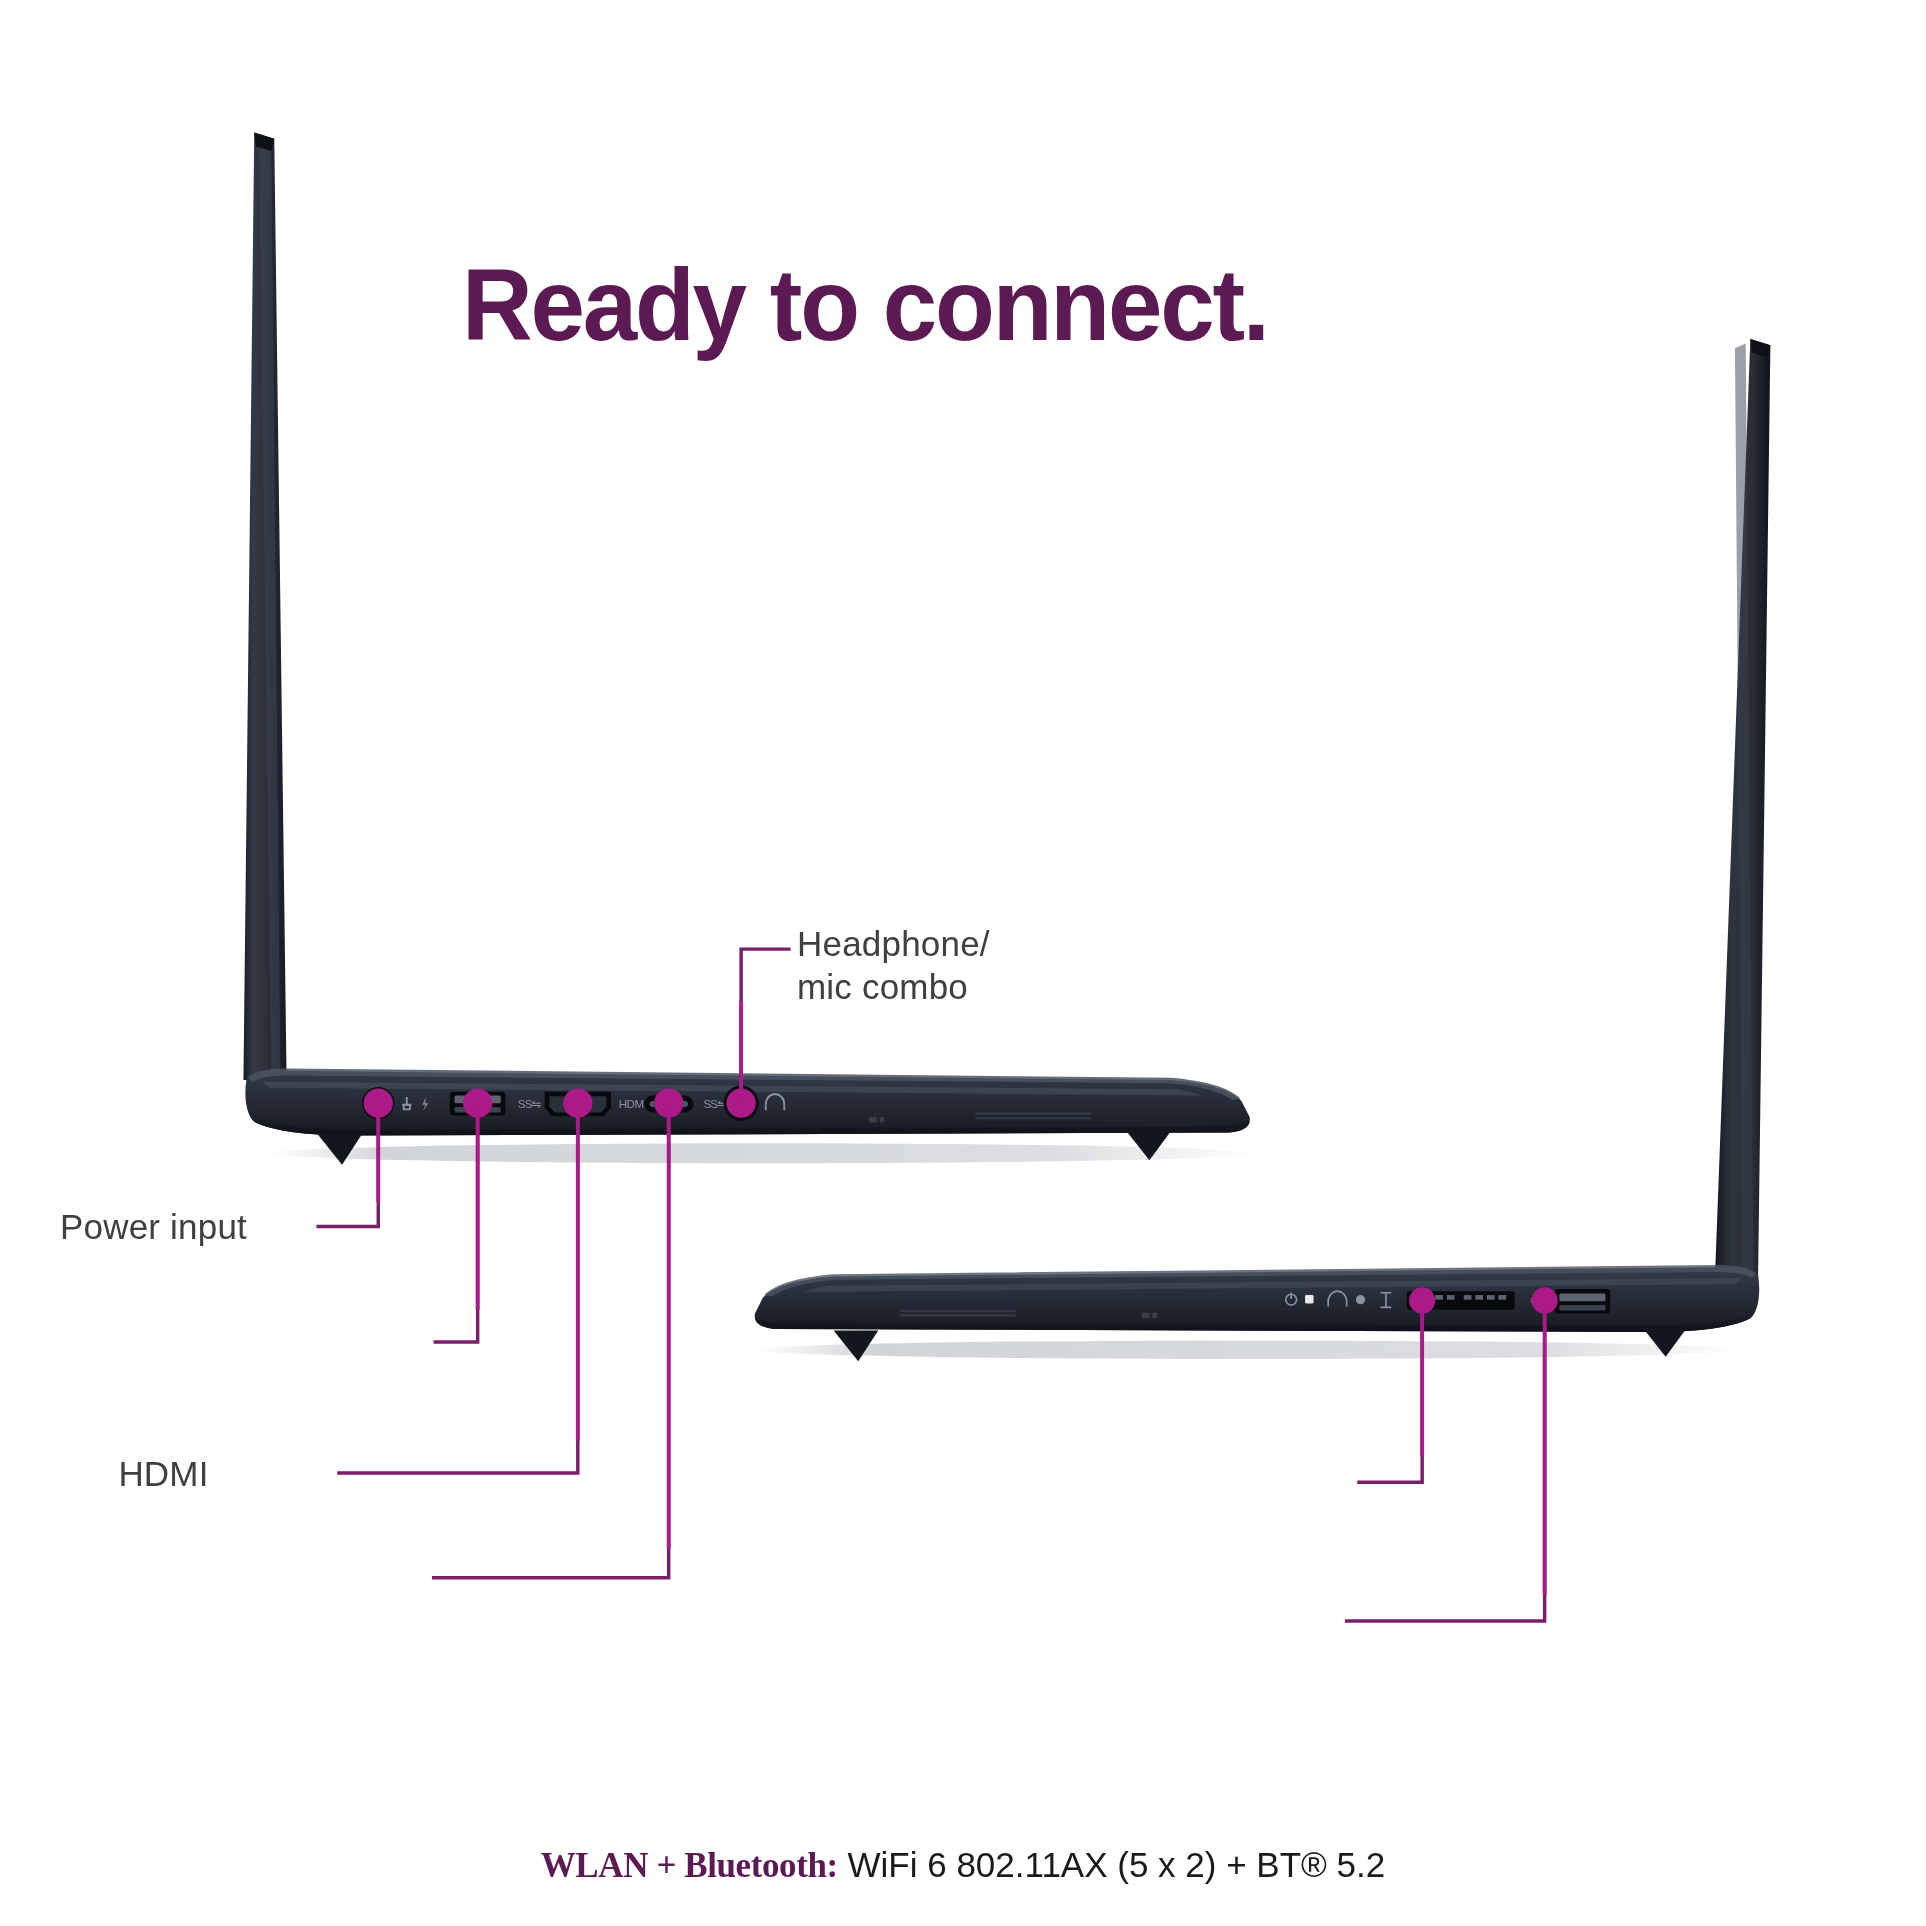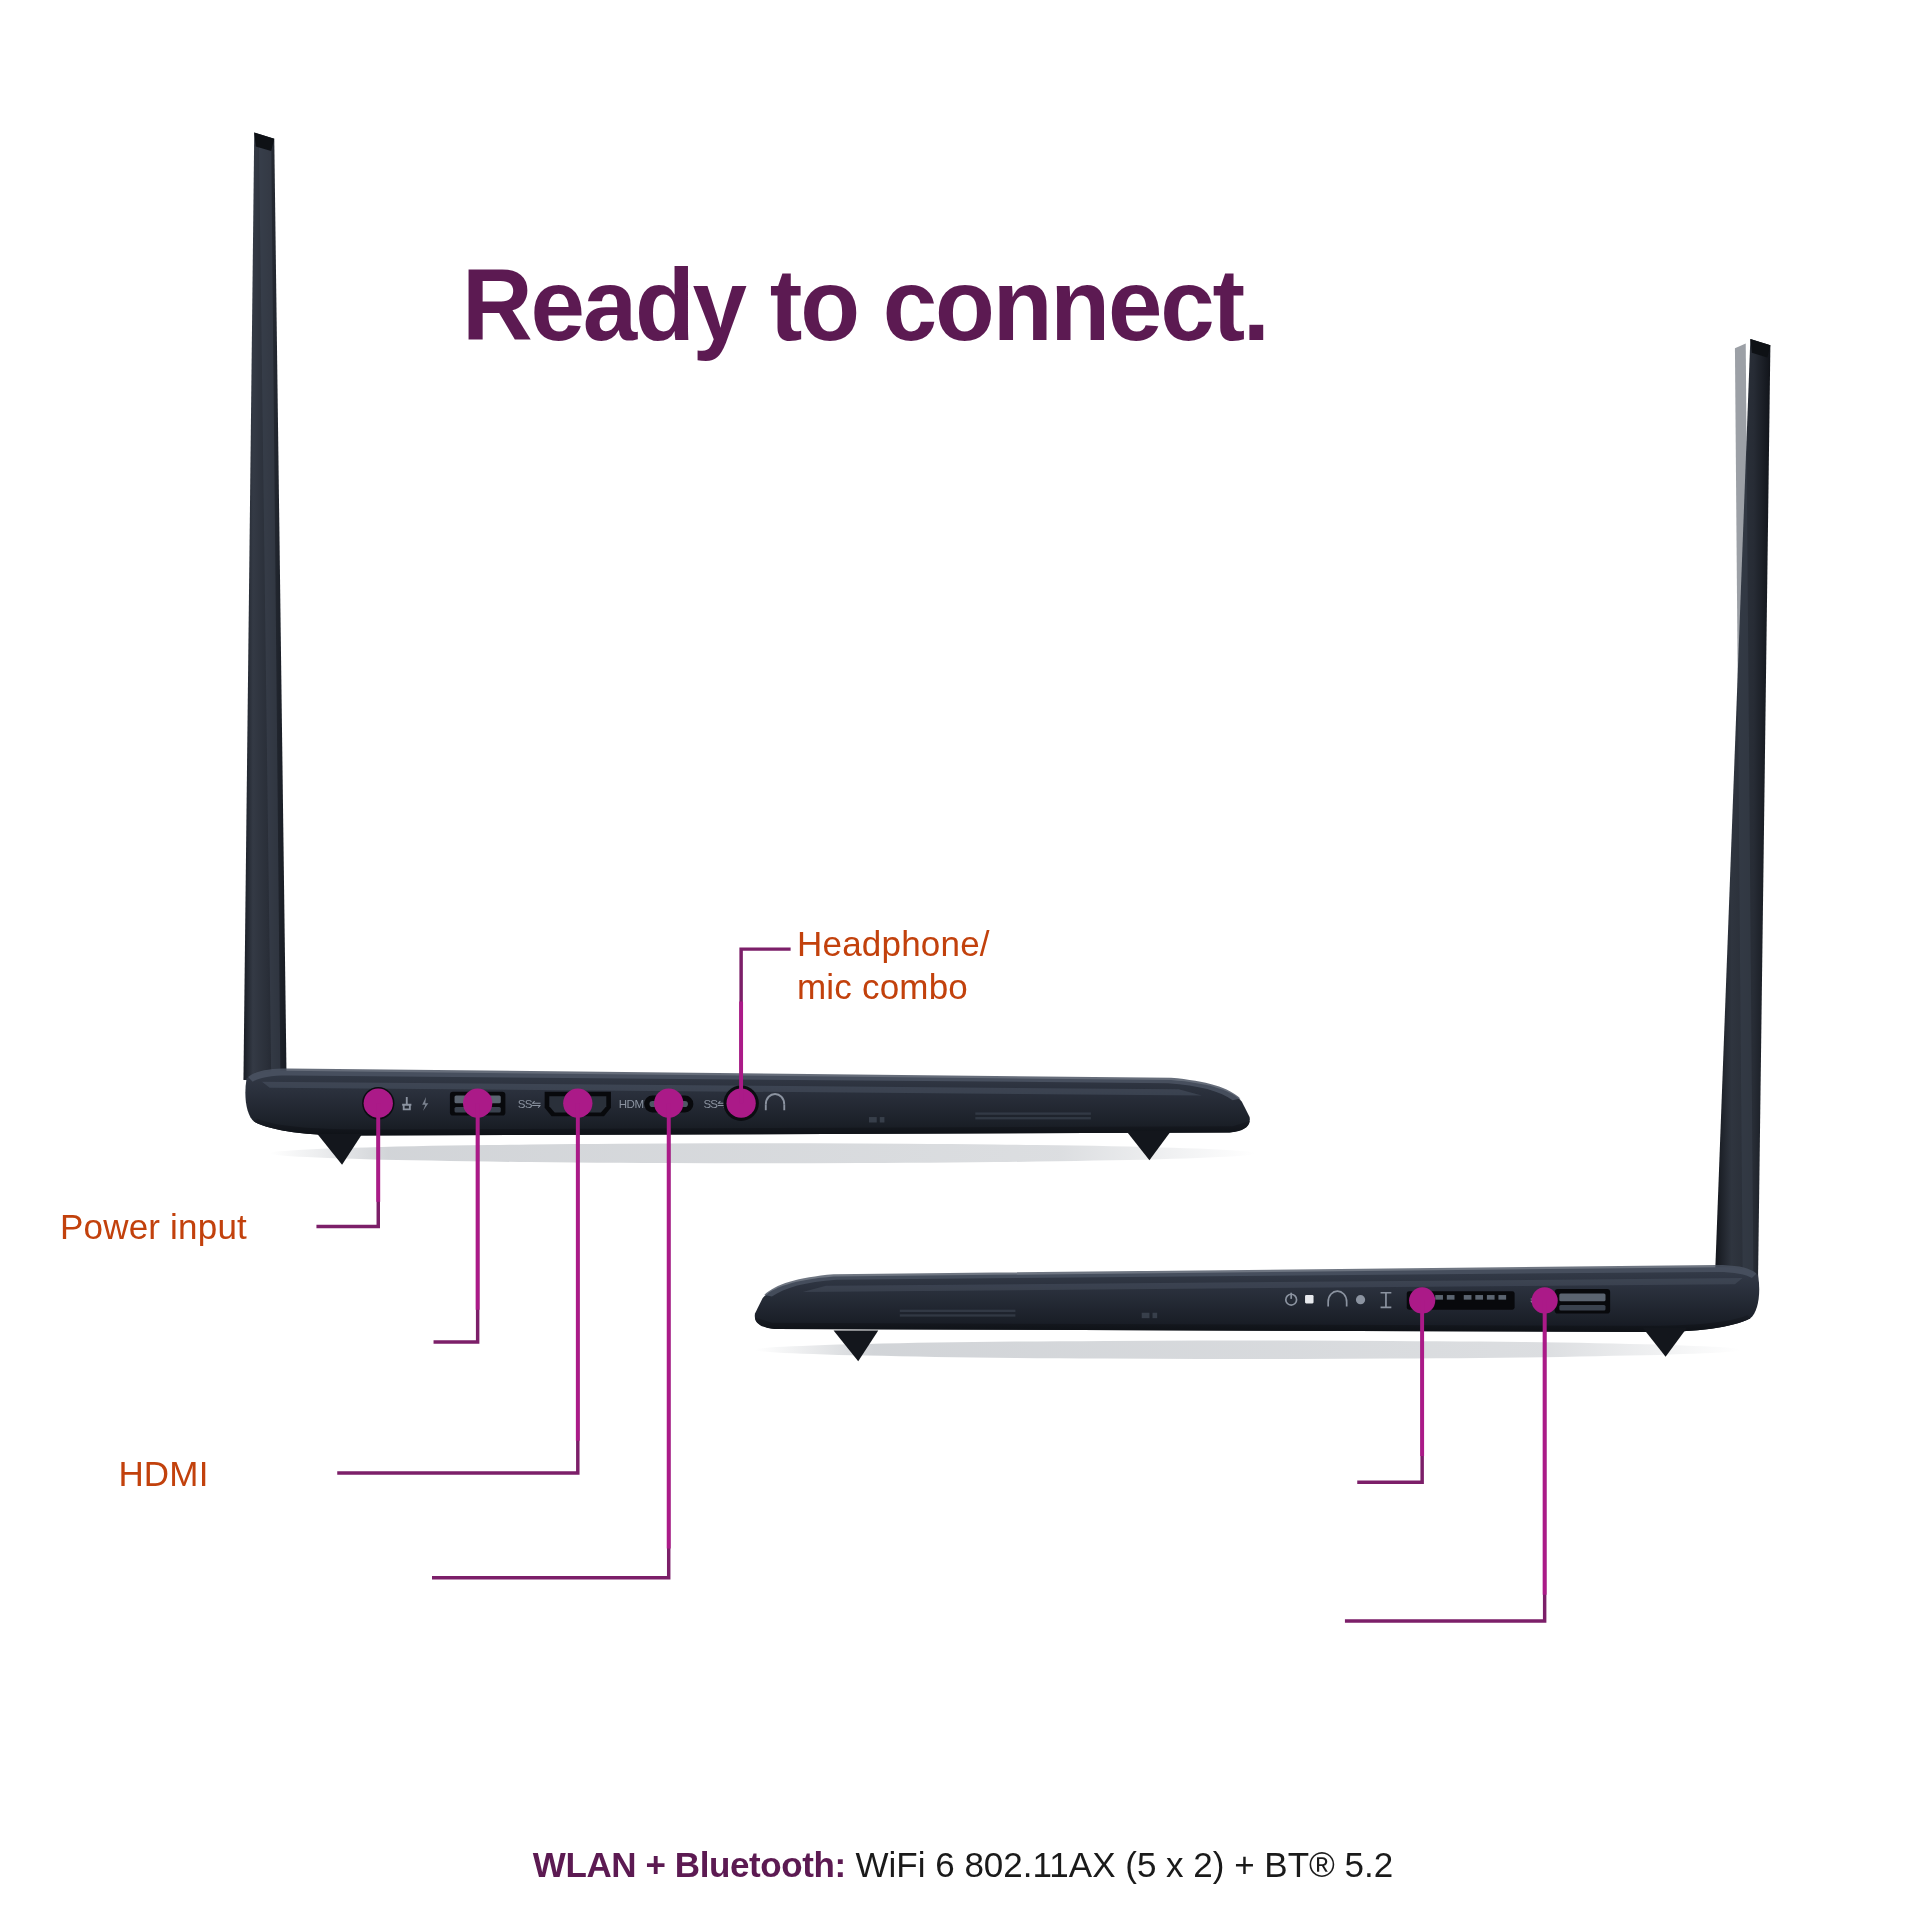--- a/index.html
+++ b/index.html
@@ -40,40 +40,41 @@
     letter-spacing: -2.3px;
     color: #5C1A52;
     font-family: "Liberation Sans", sans-serif;
     white-space: pre;
     transform: scaleX(0.96);
     transform-origin: left center;
   }
   .callout-label {
     font-size: 35px;
     line-height: 43px;
-    color: #c2410c;
+    color: #404040;
     letter-spacing: 0.2px;
   }
   .callout-label.right-align {
     text-align: center;
   }
   #footer {
     position: absolute;
     left: 0;
     top: 1845px;
     width: 1926px;
     text-align: center;
     font-size: 35px;
     color: #1a1a1a;
     white-space: pre;
   }
   #footer .strong {
     font-weight: 700;
     color: #5C1A52;
     letter-spacing: -0.4px;
+    font-family: Liberation Serif, serif;
   }
 </style>
 </head>
 <body>
 
 <div id="stage">
 
   <svg id="art" viewBox="0 0 2500 2500">
     <defs>
 

